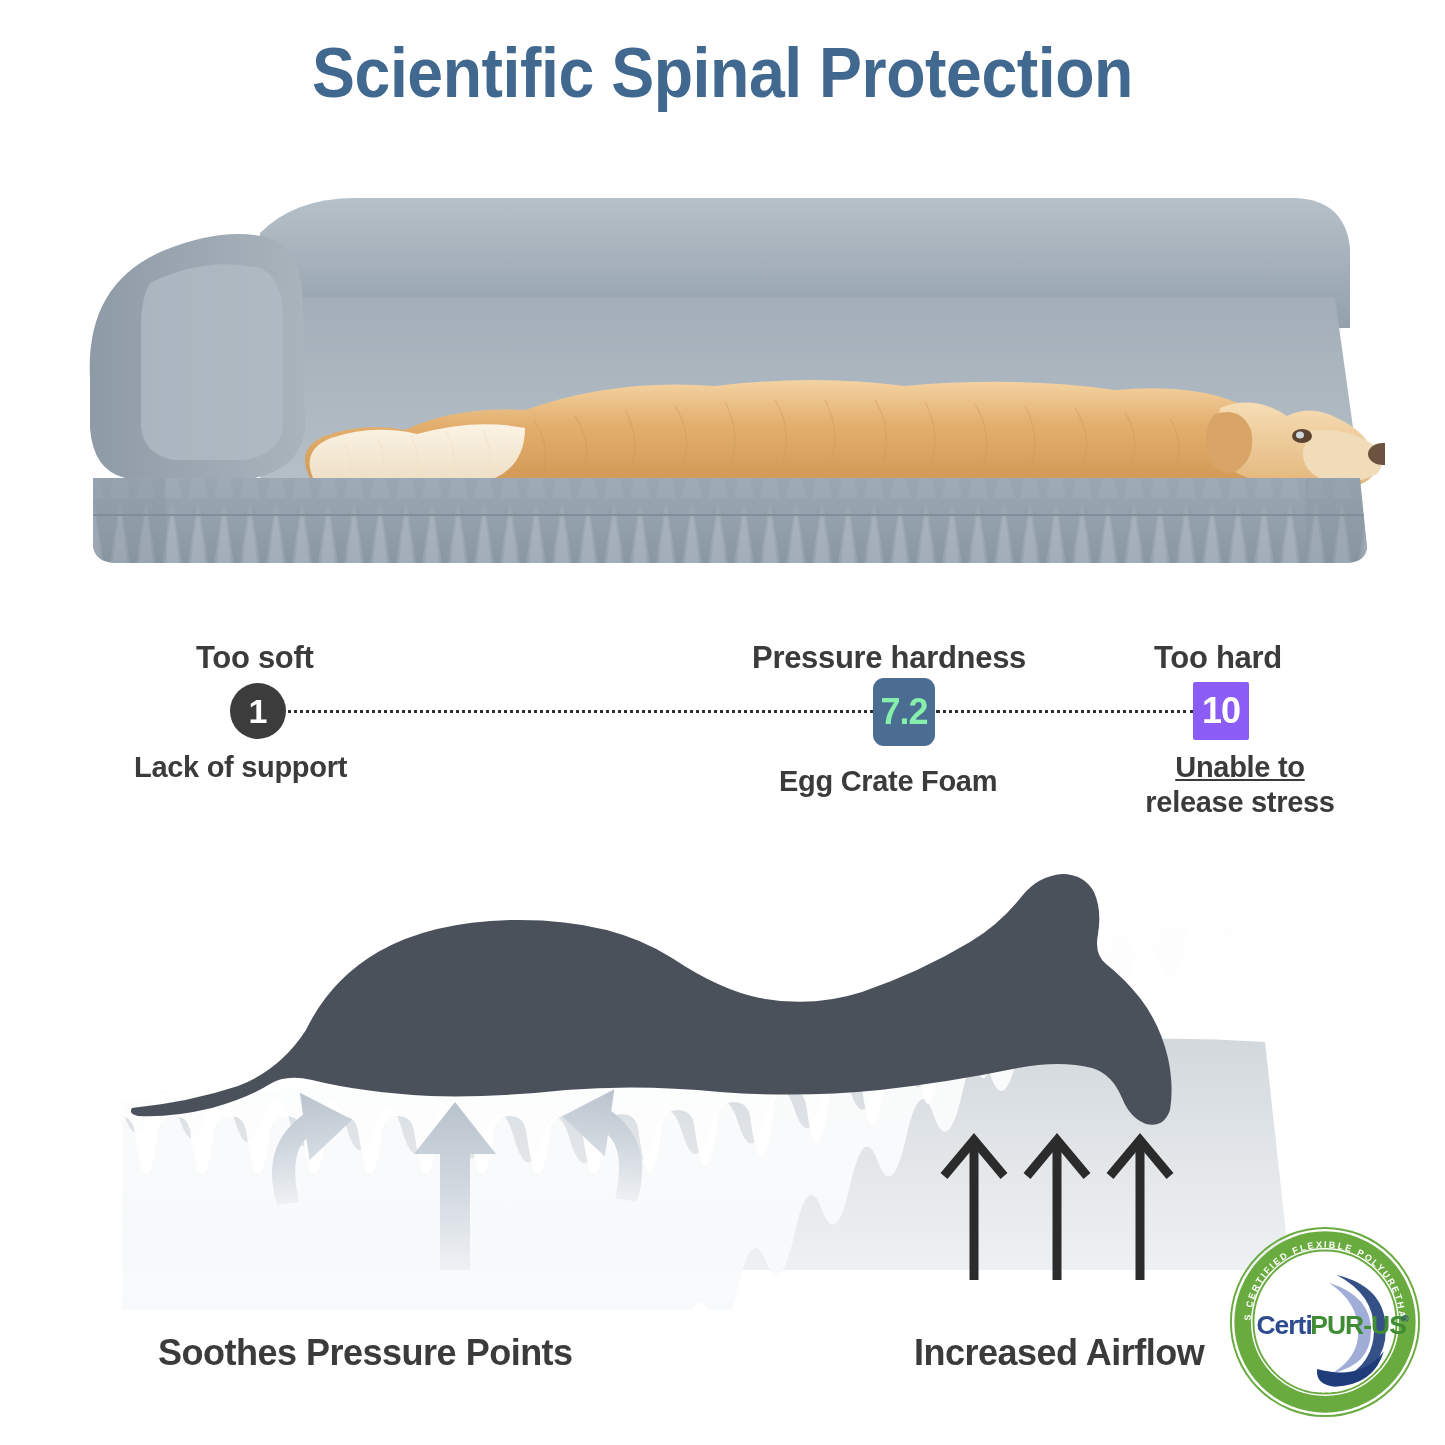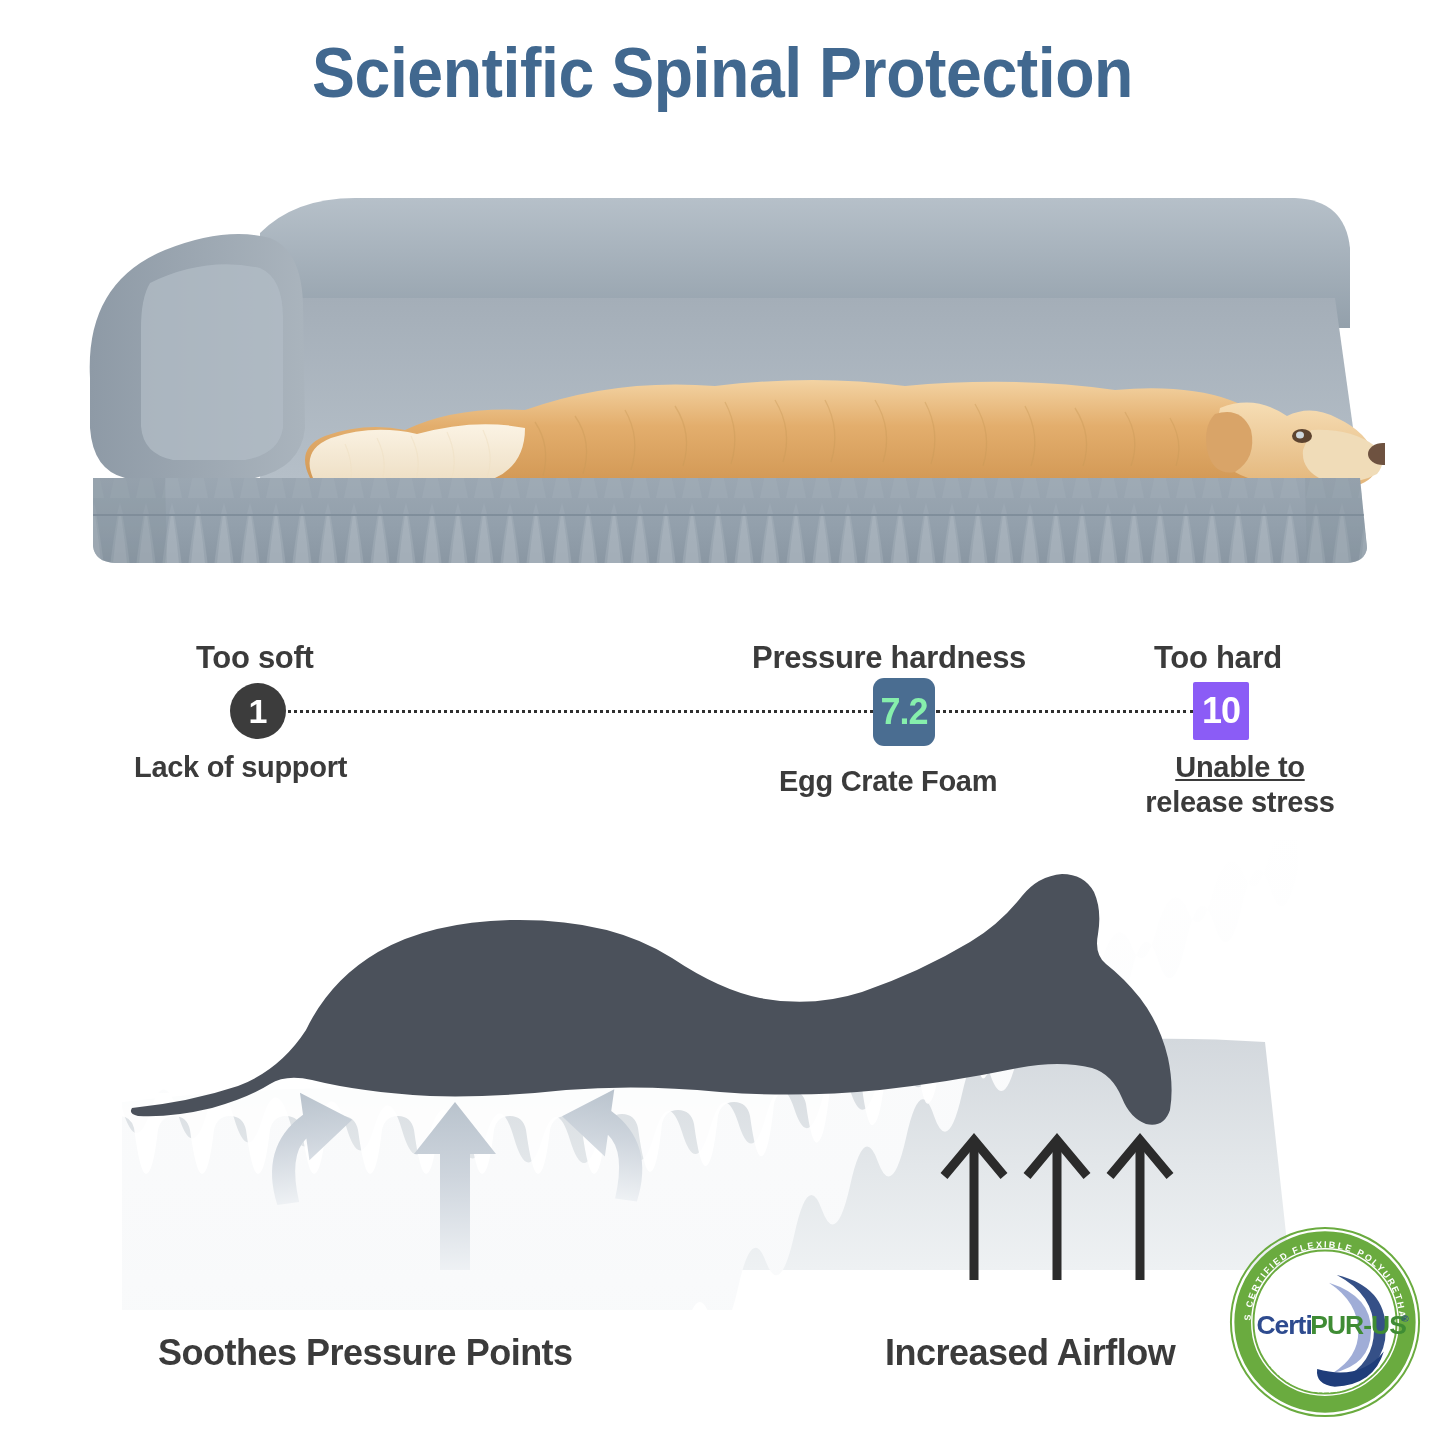--- a/index.html
+++ b/index.html
@@ -285,21 +285,21 @@
         <polyline points="944,336 974,300 1004,336" stroke-linejoin="miter"></polyline>
         <line x1="1057" y1="440" x2="1057" y2="302"></line>
         <polyline points="1027,336 1057,300 1087,336" stroke-linejoin="miter"></polyline>
         <line x1="1140" y1="440" x2="1140" y2="302"></line>
         <polyline points="1110,336 1140,300 1170,336" stroke-linejoin="miter"></polyline>
       </g>
     </svg>
   </div>
 
   <div class="bot-label" style="left:158px; top:1332px;">Soothes Pressure Points</div>
-  <div class="bot-label" style="left:885px; top:1332px;">Increased Airflow</div>
+  <div class="bot-label" style="left:914px; top:1332px;">Increased Airflow</div>
 
   <div id="certipur">
     <svg viewBox="0 0 200 200">
       <defs>
         <path id="arcTop" d="M 24 100 A 76 76 0 0 1 176 100"></path>
         <path id="arcBot" d="M 28 100 A 72 72 0 0 0 172 100"></path>
       </defs>
 
       <circle cx="100" cy="100" r="96" fill="none" stroke="#6aab3f" stroke-width="2"></circle>
       <circle cx="100" cy="100" r="84" fill="none" stroke="#6aab3f" stroke-width="17"></circle>

